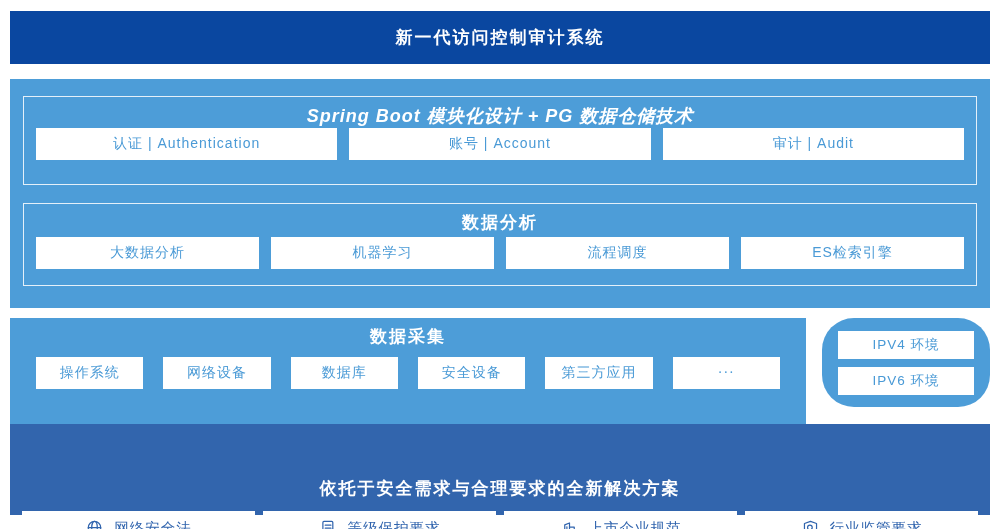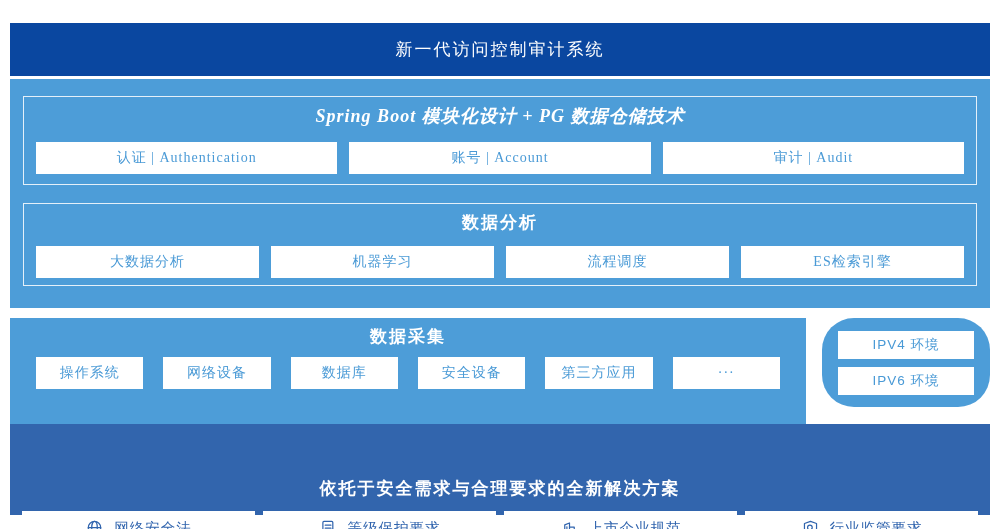--- a/index.html
+++ b/index.html
@@ -15,47 +15,46 @@
     overflow: hidden;
   }
 
   
   .top-banner {
     position: absolute; left: 10px; top: 11px;
     width: 980px; height: 53px;
     background: #0A47A0;
     color: #ffffff;
     display: flex; align-items: center; justify-content: center;
-    font-size: 17px; font-weight: normal; letter-spacing: 2px; margin-top: 12px;
+    font-size: 17px; font-weight: bold; letter-spacing: 2px;
   }
 
   
   .main-block {
     position: absolute; left: 10px; top: 79px;
     width: 980px; height: 229px;
     background: #4D9DD8;
-    font-family: Liberation Serif, serif;
   }
   .bordered {
     position: absolute; left: 13px; right: 13px;
     border: 1px solid rgba(255,255,255,0.85);
   }
   .layer-spring { top: 17px; height: 89px; }
   .layer-analysis { top: 124px; height: 83px; }
 
   .sub-title {
     color: #ffffff; font-weight: bold; font-size: 17px;
     text-align: center; letter-spacing: 2px; padding-top: 8px;
     line-height: 22px;
   }
   .spring-title { font-style: italic; font-size: 18px; letter-spacing: 1px; }
 
   .cell-row { display: flex; gap: 12px; padding: 0 12px; }
-  .layer-spring .cell-row { margin-top: 15px; }
-  .layer-analysis .cell-row { margin-top: 12px; }
+  .layer-spring .cell-row { margin-top: 1px; }
+  .layer-analysis .cell-row { margin-top: 3px; }
   .cell {
     flex: 1; background: #ffffff; height: 32px;
     display: flex; align-items: center; justify-content: center;
     color: #4A9AD6; font-size: 14px; letter-spacing: 1px;
     white-space: nowrap;
   }
 
   
   .collection-block {
     position: absolute; left: 10px; top: 318px;

